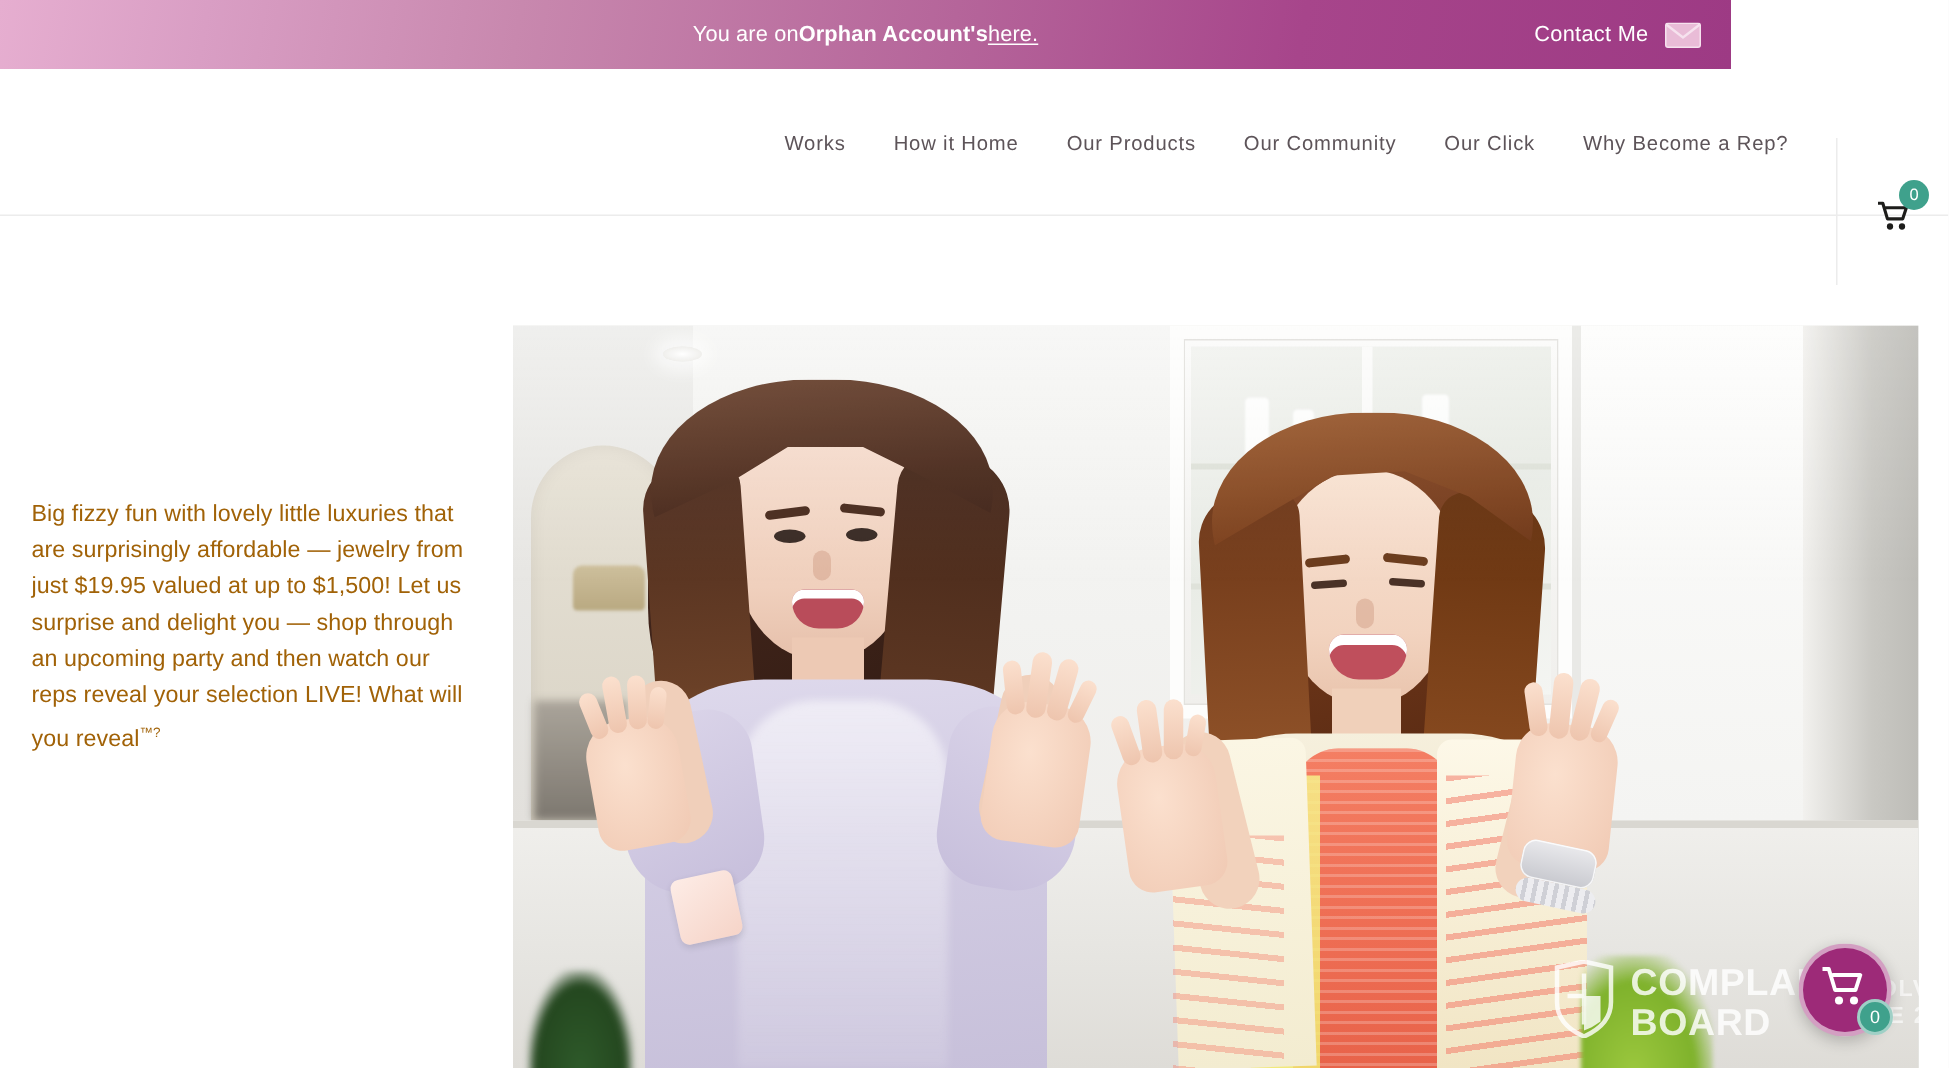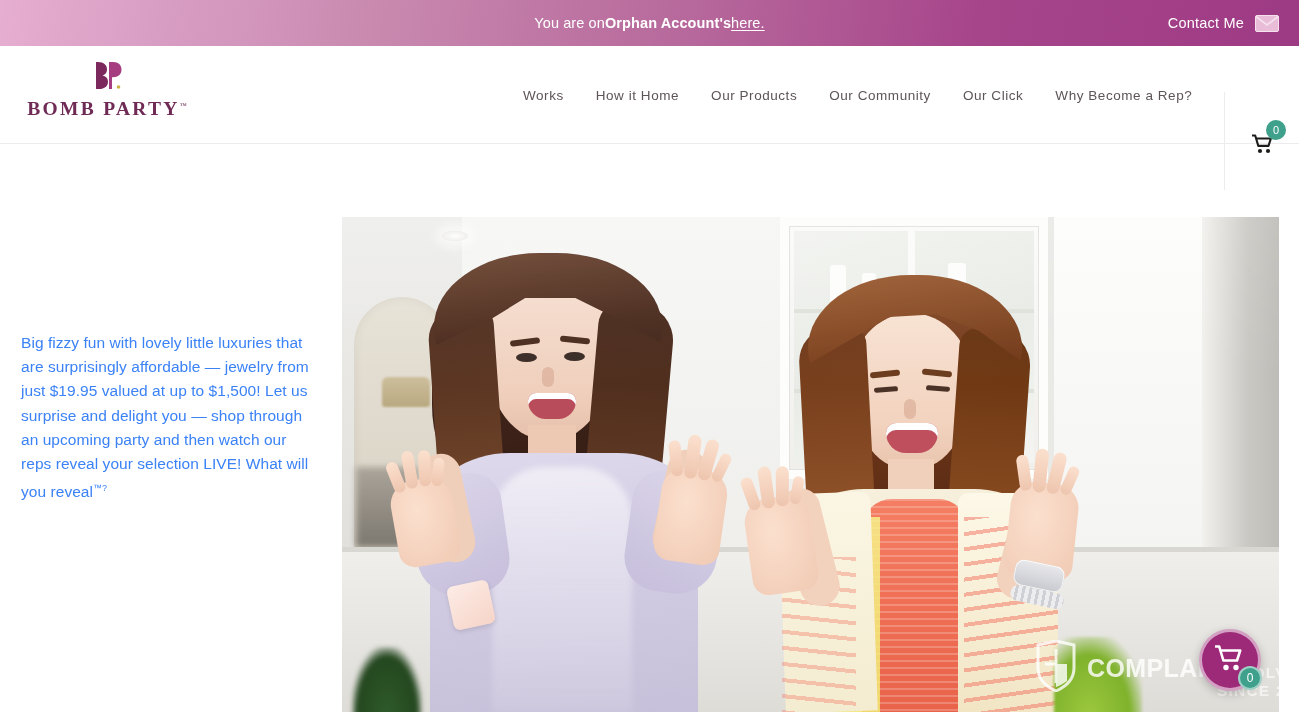--- a/index.html
+++ b/index.html
@@ -18,21 +18,21 @@
     width: 1299px;
     height: 712px;
     overflow: hidden;
     background: #ffffff;
   }
 
   
   .topbar {
     position: absolute;
     left: 0; top: 0;
-    width: 1299px;
+    width: 1154px;
     height: 46px;
     background: linear-gradient(100deg,
         #e6aed0 0%,
         #d99ec4 12%,
         #c888ae 30%,
         #b5659a 55%,
         #a7458b 75%,
         #9d3a84 100%);
     display: flex;
     align-items: center;
@@ -193,21 +193,21 @@
     font-size: 43px;
     line-height: 48px;
     font-weight: 700;
     color: #6e1f56;
     letter-spacing: 0.3px;
   }
   .hero-para {
     margin-top: 20px;
     font-size: 15.5px;
     line-height: 24.2px;
-    color: #3b82f6;
+    color: #a16207;
     font-weight: 300;
     letter-spacing: 0.05px;
   }
   .hero-para sup { font-size: 9px; vertical-align: super; }
 
   
   .hero-img {
     position: absolute;
     left: 342px; top: 217px;
     width: 937px;
@@ -563,30 +563,20 @@
         <svg class="env-ico" width="24" height="17" viewBox="0 0 24 17">
           <rect x="0.5" y="0.5" width="23" height="16" rx="1.5" fill="#e9bcd7" stroke="#f6e2ee" stroke-width="1"></rect>
           <path d="M1 1.5 L12 10 L23 1.5" fill="none" stroke="#f6e2ee" stroke-width="1.6"></path>
         </svg>
       </span>
     </div>
   </div>
 
   <div class="header">
 
-    <a class="logo" href="#">
-      <span>
-        <svg class="logo-mark" viewBox="0 0 30 34">
-          <path d="M6 3 c6 0 9 3.4 9 7.4 0 3.1-2 5.3-4.6 6 3.1 .5 5.6 2.7 5.6 6.3 0 4.3-3.3 7.3-9 7.3H4 V3 Z" fill="#7c2a5e"></path>
-          <path d="M17 3 h4.2 c5.2 0 8.3 3 8.3 7.6 0 4.8-3.3 7.7-8.6 7.7 H20 V30 h-3 Z" fill="#a53d80"></path>
-          <circle cx="26.5" cy="28" r="1.8" fill="#cdb24a"></circle>
-        </svg>
-      </span>
-      <span class="logo-text"><span>BOMB PARTY</span><span class="logo-tm">™</span></span>
-    </a>
 
     <nav class="nav">
       <a href="#">Works</a>
       <a href="#">How it Home</a>
       <a href="#">Our Products</a>
       <a href="#">Our Community</a>
       <a href="#">Our Click</a>
       <a href="#">Why Become a Rep?</a>
     </nav>
 
@@ -715,20 +705,21 @@
     <span class="wm-shield">
       <svg width="42" height="52" viewBox="0 0 42 52">
         <path d="M3 5 L21 1 L39 5 V28 C39 40 30 47 21 51 C12 47 3 40 3 28 Z" fill="none" stroke="rgba(255,255,255,.92)" stroke-width="3"></path>
         <path d="M21 9 V43" stroke="rgba(255,255,255,.92)" stroke-width="3"></path>
         <path d="M10 24 H21" stroke="rgba(255,255,255,.92)" stroke-width="3"></path>
         <path d="M21 24 H32 V41 C28 44 24 46 21 47 Z" fill="rgba(255,255,255,.92)"></path>
       </svg>
     </span>
     <span class="wm-text">
       <span class="wm-l1">COMPLAINTS</span>
+      <span class="wm-l2">BOARD</span>
       <span class="wm-sub">
         <span>RESOLVING</span><br>
         <span>SINCE 2004</span>
       </span>
     </span>
   </div>
 
   <div class="fab">
     <span class="fab-ico">
       <svg width="30" height="27" viewBox="0 0 30 27">

